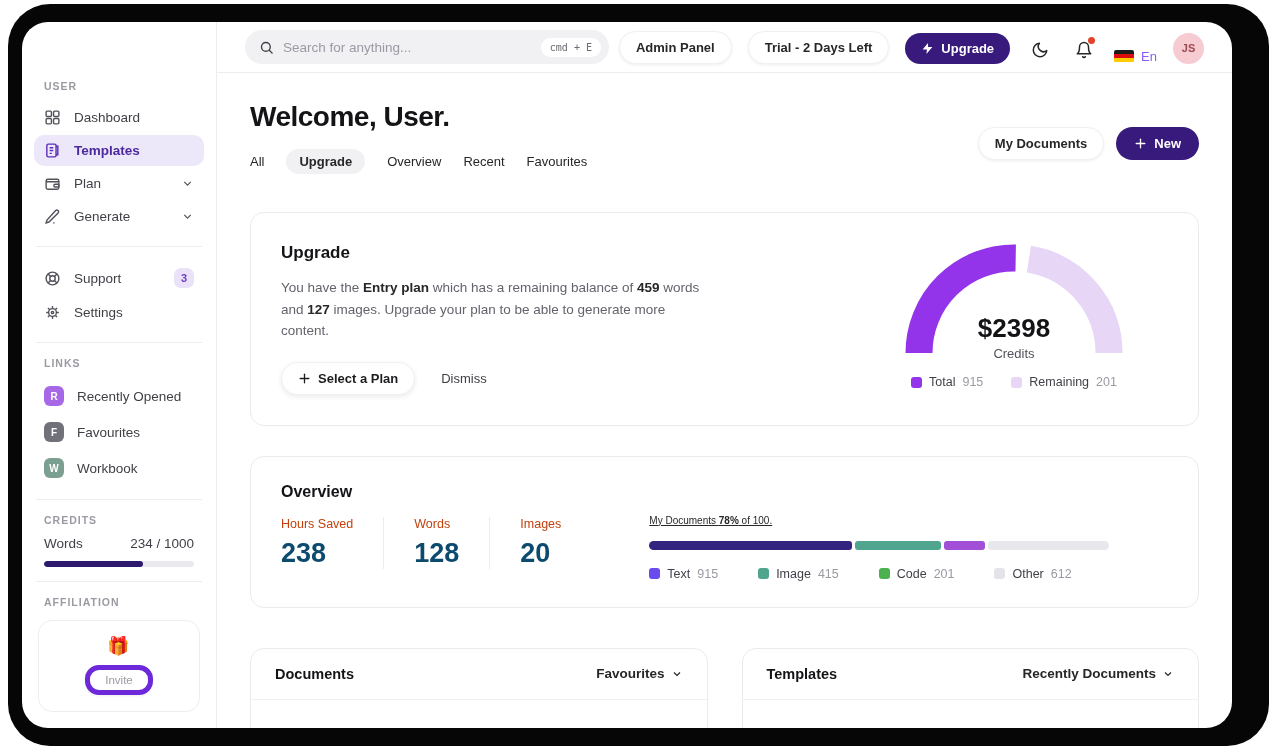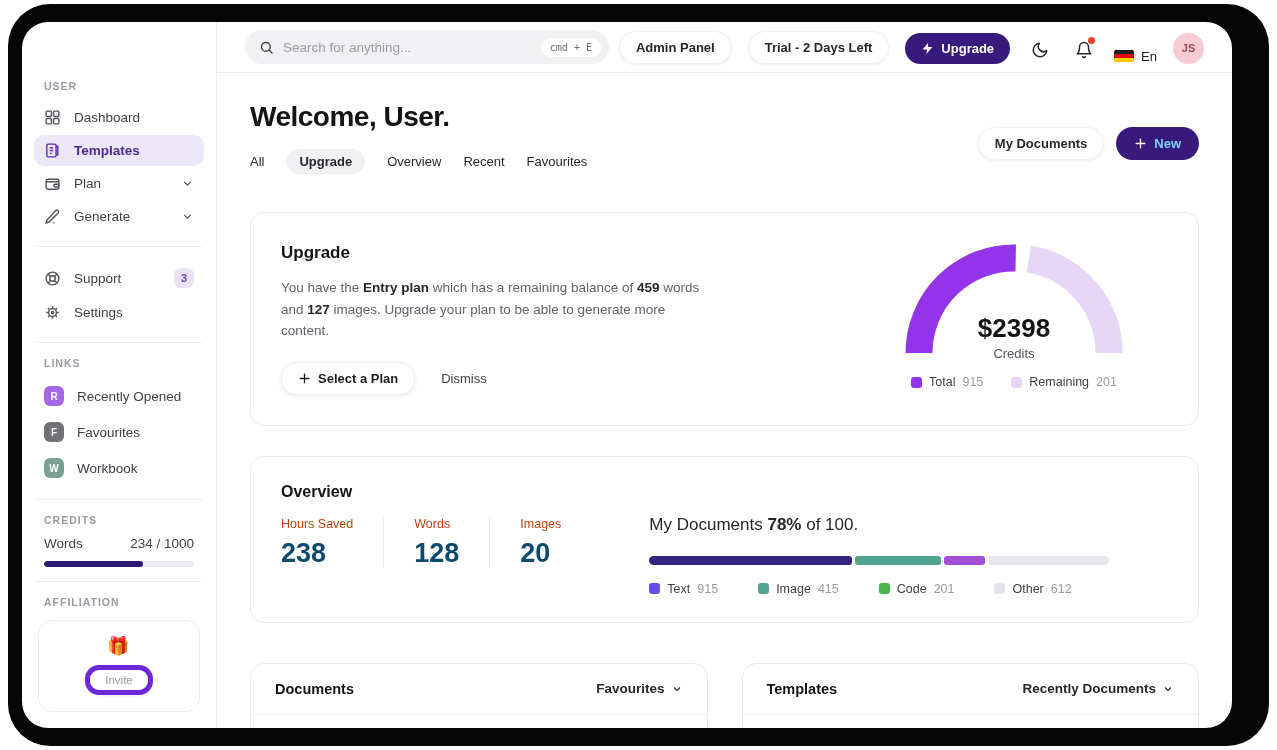--- a/index.html
+++ b/index.html
@@ -35,32 +35,32 @@
   .search input { border:none; outline:none; background:transparent; flex:1; font-size:13.5px; color:#3f3f46; font-family:"Liberation Sans",sans-serif; }
   .search input::placeholder { color:#9a9aa3; }
   .kbd { background:#fff; border-radius:11px; padding:4px 9px; font-family:"DejaVu Sans Mono",monospace; font-size:10px; color:#6b6b74; }
   .top-right { margin-left:auto; display:flex; align-items:flex-end; gap:16px; }
   .pill-btn { background:#fff; border:1px solid #f0f0f2; box-shadow:0 1px 3px rgba(0,0,0,.07); border-radius:17px; padding:8px 16px; font-size:13px; font-weight:bold; color:#27272a; cursor:pointer; white-space:nowrap; }
   .upgrade-btn { display:flex; align-items:center; gap:7px; background:#38197c; color:#fff; border-radius:17px; padding:8px 16px; font-size:13px; font-weight:bold; cursor:pointer; }
   .iconbtn { display:flex; align-items:center; justify-content:center; width:28px; height:28px; cursor:pointer; position:relative; }
   .bell-dot { position:absolute; top:1px; right:3px; width:7px; height:7px; border-radius:50%; background:#e4442c; }
   .flag { width:20px; height:13px; border-radius:2px; overflow:hidden; display:flex; flex-direction:column; }
   .flag div { flex:1; }
-  .lang { font-size:13px; color:#0f172a; }
+  .lang { font-size:13px; color:#8b5cf6; }
   .avatar { width:31px; height:31px; border-radius:50%; background:#f6ccd2; color:#9c4a52; font-size:11px; font-weight:bold; display:flex; align-items:center; justify-content:center; cursor:pointer; }
 
   .content { flex:1; padding:28px 33px 0; overflow:hidden; }
   .page-head { display:flex; align-items:flex-start; }
   .breadcrumb { font-size:12.5px; color:#8f8f98; margin-bottom:9px; }
   h1 { font-size:28px; font-weight:800; color:#141417; letter-spacing:-.5px; margin-bottom:16px; }
   .tabs { display:flex; align-items:center; gap:22px; font-size:13px; color:#27272a; }
   .tab { cursor:pointer; padding:5px 0; }
   .tab.active { background:#f1f1f3; border-radius:14px; padding:5px 13px; font-weight:bold; }
   .head-actions { margin-left:auto; display:flex; gap:12px; margin-top:26px; }
-  .new-btn { display:flex; align-items:center; gap:7px; background:#38197c; color:#7dd3fc; border-radius:18px; padding:9px 18px; font-size:13px; font-weight:bold; cursor:pointer; }
+  .new-btn { display:flex; align-items:center; gap:7px; background:#38197c; color:#ffffff; border-radius:18px; padding:9px 18px; font-size:13px; font-weight:bold; cursor:pointer; }
 
   .card { border:1px solid #ebebee; border-radius:14px; background:#fff; }
   .upgrade-card { margin-top:38px; padding:30px; position:relative; min-height:197px; }
   .upgrade-card h2 { font-size:17px; font-weight:800; color:#141417; margin-bottom:14px; }
   .upgrade-body { font-size:13.5px; color:#63636c; line-height:1.6; width:420px; margin-bottom:20px; }
   .upgrade-body b { color:#27272a; }
   .upgrade-actions { display:flex; align-items:center; gap:26px; }
   .select-plan { display:flex; align-items:center; gap:7px; background:#fff; border:1px solid #f0f0f2; box-shadow:0 2px 5px rgba(0,0,0,.08); border-radius:16px; padding:8px 16px; font-size:13px; font-weight:bold; color:#1d1d20; cursor:pointer; }
   .dismiss { font-size:13px; color:#3f3f46; cursor:pointer; }
 
@@ -75,21 +75,21 @@
   .sq { width:11px; height:11px; border-radius:3px; flex:0 0 11px; }
 
   .overview-card { margin-top:30px; padding:26px 30px; display:flex; }
   .overview-left h2 { font-size:16px; font-weight:800; color:#141417; margin-bottom:16px; }
   .stats { display:flex; }
   .stat { padding-right:30px; }
   .stat + .stat { padding-left:30px; border-left:1px solid #ededf0; }
   .stat-label { font-size:12.5px; color:#c2410c; margin-bottom:7px; }
   .stat-value { font-size:27px; font-weight:700; color:#0c4a6e; }
   .overview-right { flex:1; max-width:460px; margin-left:58px; padding-top:32px; }
-  .docs-progress-label { font-size:17px; color:#27272a; margin-bottom:21px; }
+  .docs-progress-label { font-size:10px; color:#27272a; margin-bottom:15px;text-decoration:underline; }
   .docs-progress-label b { font-weight:bold; }
   .stackbar { display:flex; gap:3px; height:9px; border-radius:5px; overflow:hidden; }
   .stackbar div { border-radius:3px; }
   .stack-legend { display:flex; gap:40px; margin-top:17px; }
 
   .bottom-row { display:flex; gap:34px; margin-top:40px; }
   .list-card { flex:1; min-height:150px; }
   .list-head { display:flex; align-items:center; justify-content:space-between; padding:17px 24px; border-bottom:1px solid #f0f0f2; }
   .list-title { font-size:14.5px; font-weight:bold; color:#141417; }
   .list-filter { display:flex; align-items:center; gap:6px; font-size:13.5px; font-weight:bold; color:#27272a; cursor:pointer; }

